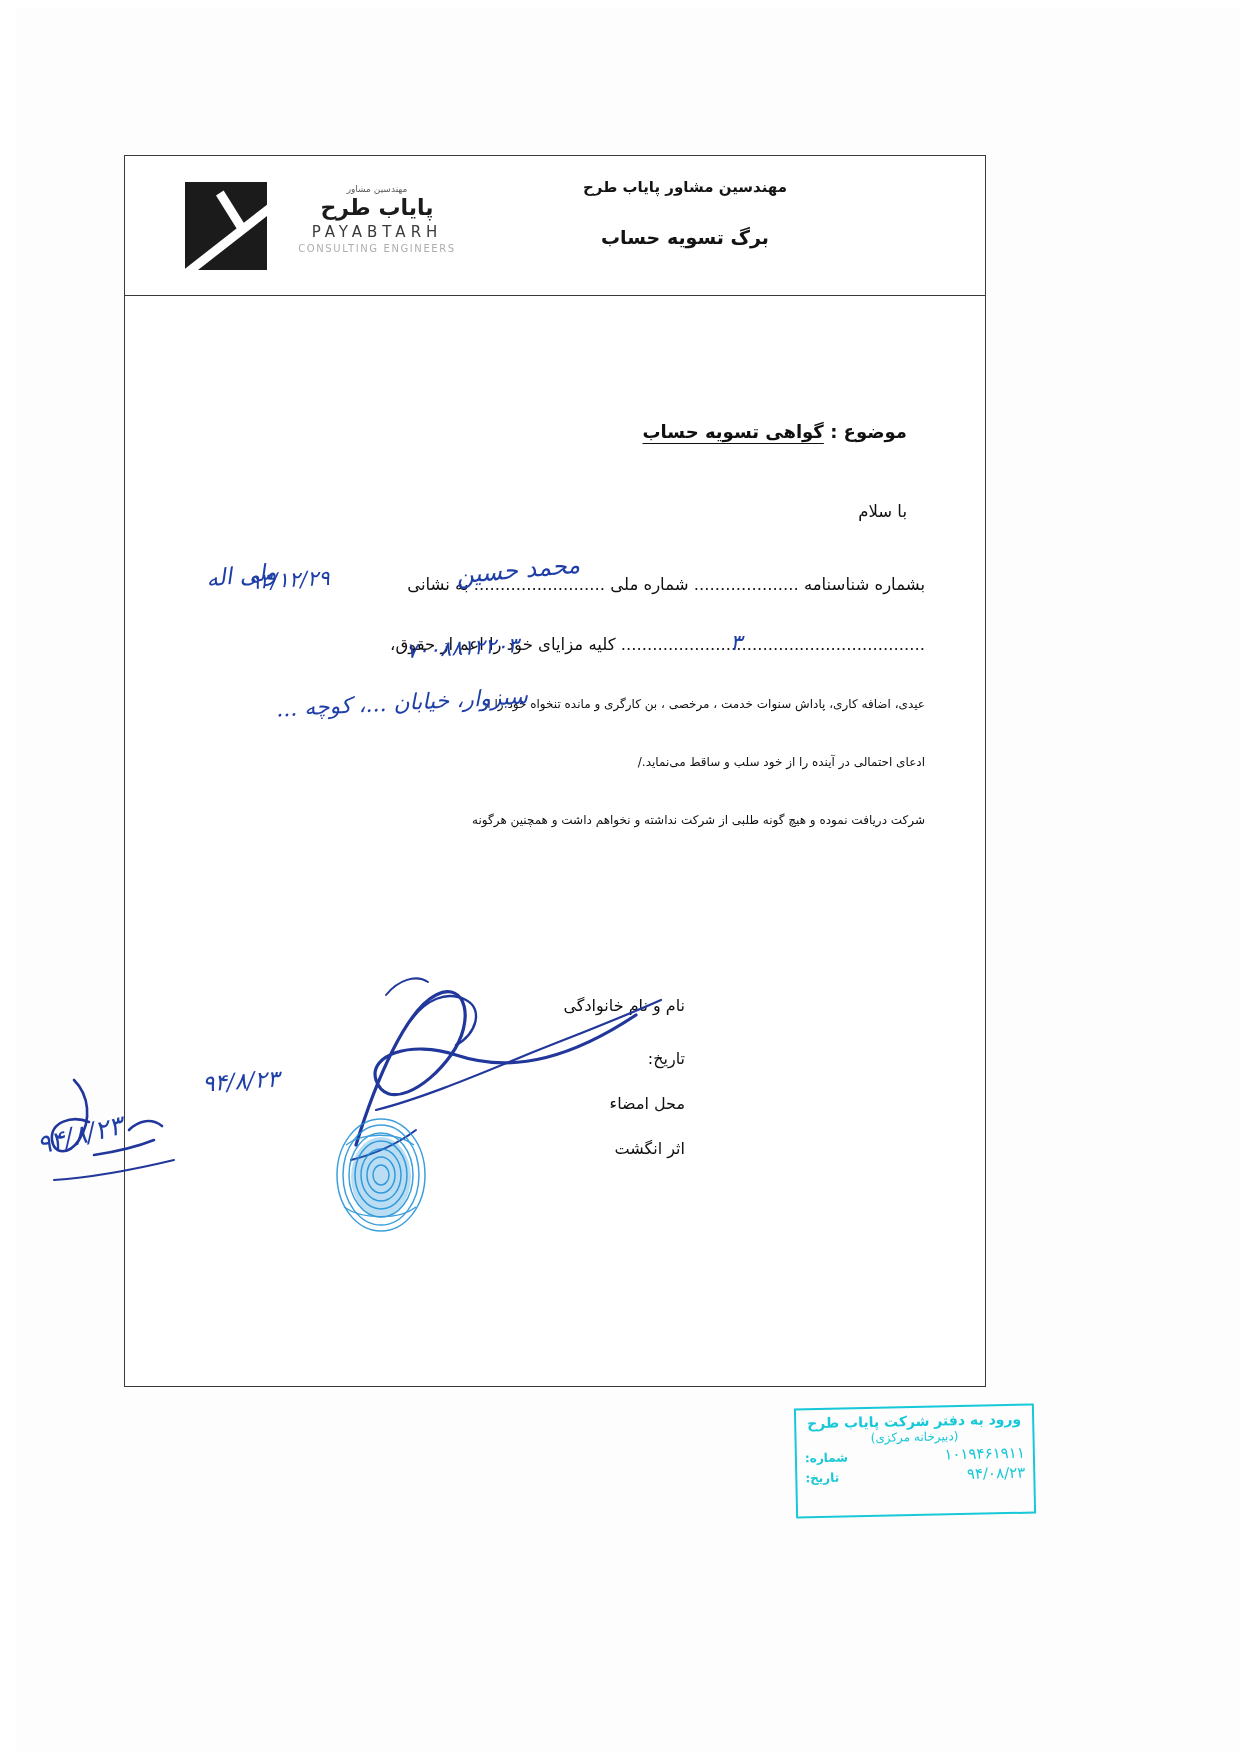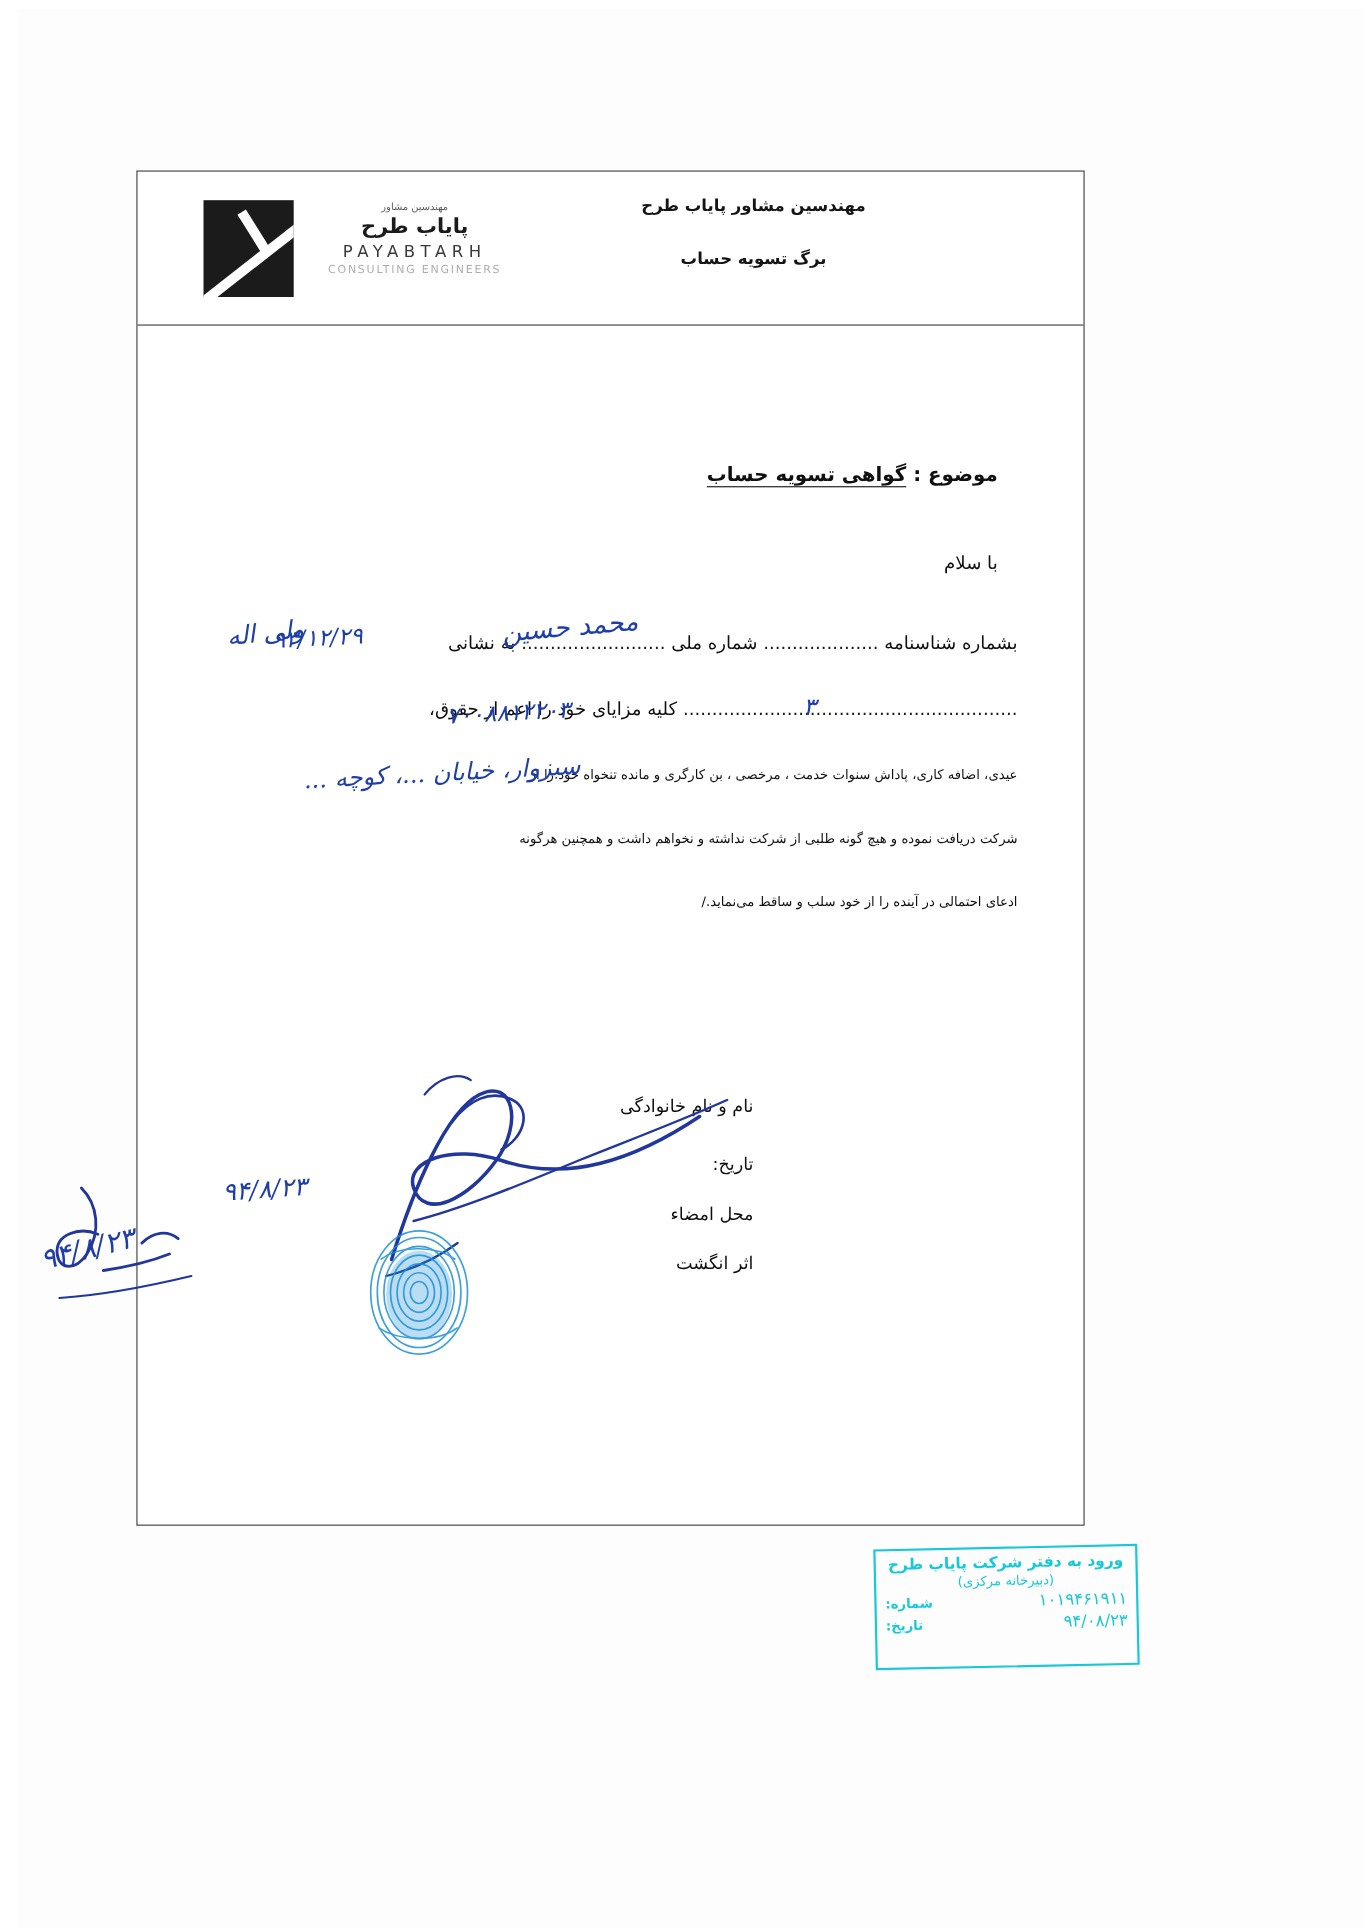--- a/index.html
+++ b/index.html
@@ -59,21 +59,21 @@
     text-align: center;
     direction: rtl;
   }
   .header-titles .t1 {
     font-size: 15px;
     font-weight: bold;
     color: #141414;
     letter-spacing: 0px;
   }
   .header-titles .t2 {
-    font-size: 15px;
+    font-size: 19px;
     font-weight: bold;
     color: #141414;
     margin-top: 30px;
   }
 
   
   .logo-wrap {
     position: absolute;
     left: 60px;
     top: 22px;
@@ -113,21 +113,21 @@
     width: 200px;
     text-align: center;
     color: #1b1b1b;
   }
   .logo-text .fa-sub {
     font-size: 9px;
     letter-spacing: 1px;
     opacity: .75;
   }
   .logo-text .fa-main {
-    font-size: 19px;
+    font-size: 22px;
     font-weight: bold;
     margin-top: 1px;
   }
   .logo-text .en-main {
     font-size: 15px;
     letter-spacing: 5px;
     direction: ltr;
     margin-top: 3px;
     color: #3a3a3a;
   }
@@ -299,22 +299,22 @@
         <span class="dots">.........................</span>
         <span>به نشانی</span>
       </div>
 
       <div class="para-line">
         <span class="dots">..........................................................</span>
         <span>کلیه مزایای خود را اعم از حقوق،</span>
       </div>
 
       <div class="para-block">عیدی، اضافه کاری،  پاداش سنوات خدمت ، مرخصی ، بن کارگری و مانده تنخواه خود را از</div>
+      <div class="para-block">ادعای احتمالی در آینده را  از خود سلب و ساقط می‌نماید./</div>
       <div class="para-block">شرکت دریافت نموده و هیچ گونه طلبی از شرکت نداشته و نخواهم داشت و همچنین هرگونه</div>
-      <div class="para-block">ادعای احتمالی در آینده را  از خود سلب و ساقط می‌نماید./</div>
     </div>
 
     <div class="sign-area">
       <div class="row">نام و نام خانوادگی</div>
       <div class="row small">تاریخ:</div>
       <div class="row small">محل امضاء</div>
       <div class="row small">اثر انگشت</div>
     </div>
 
     <div class="stamp">

